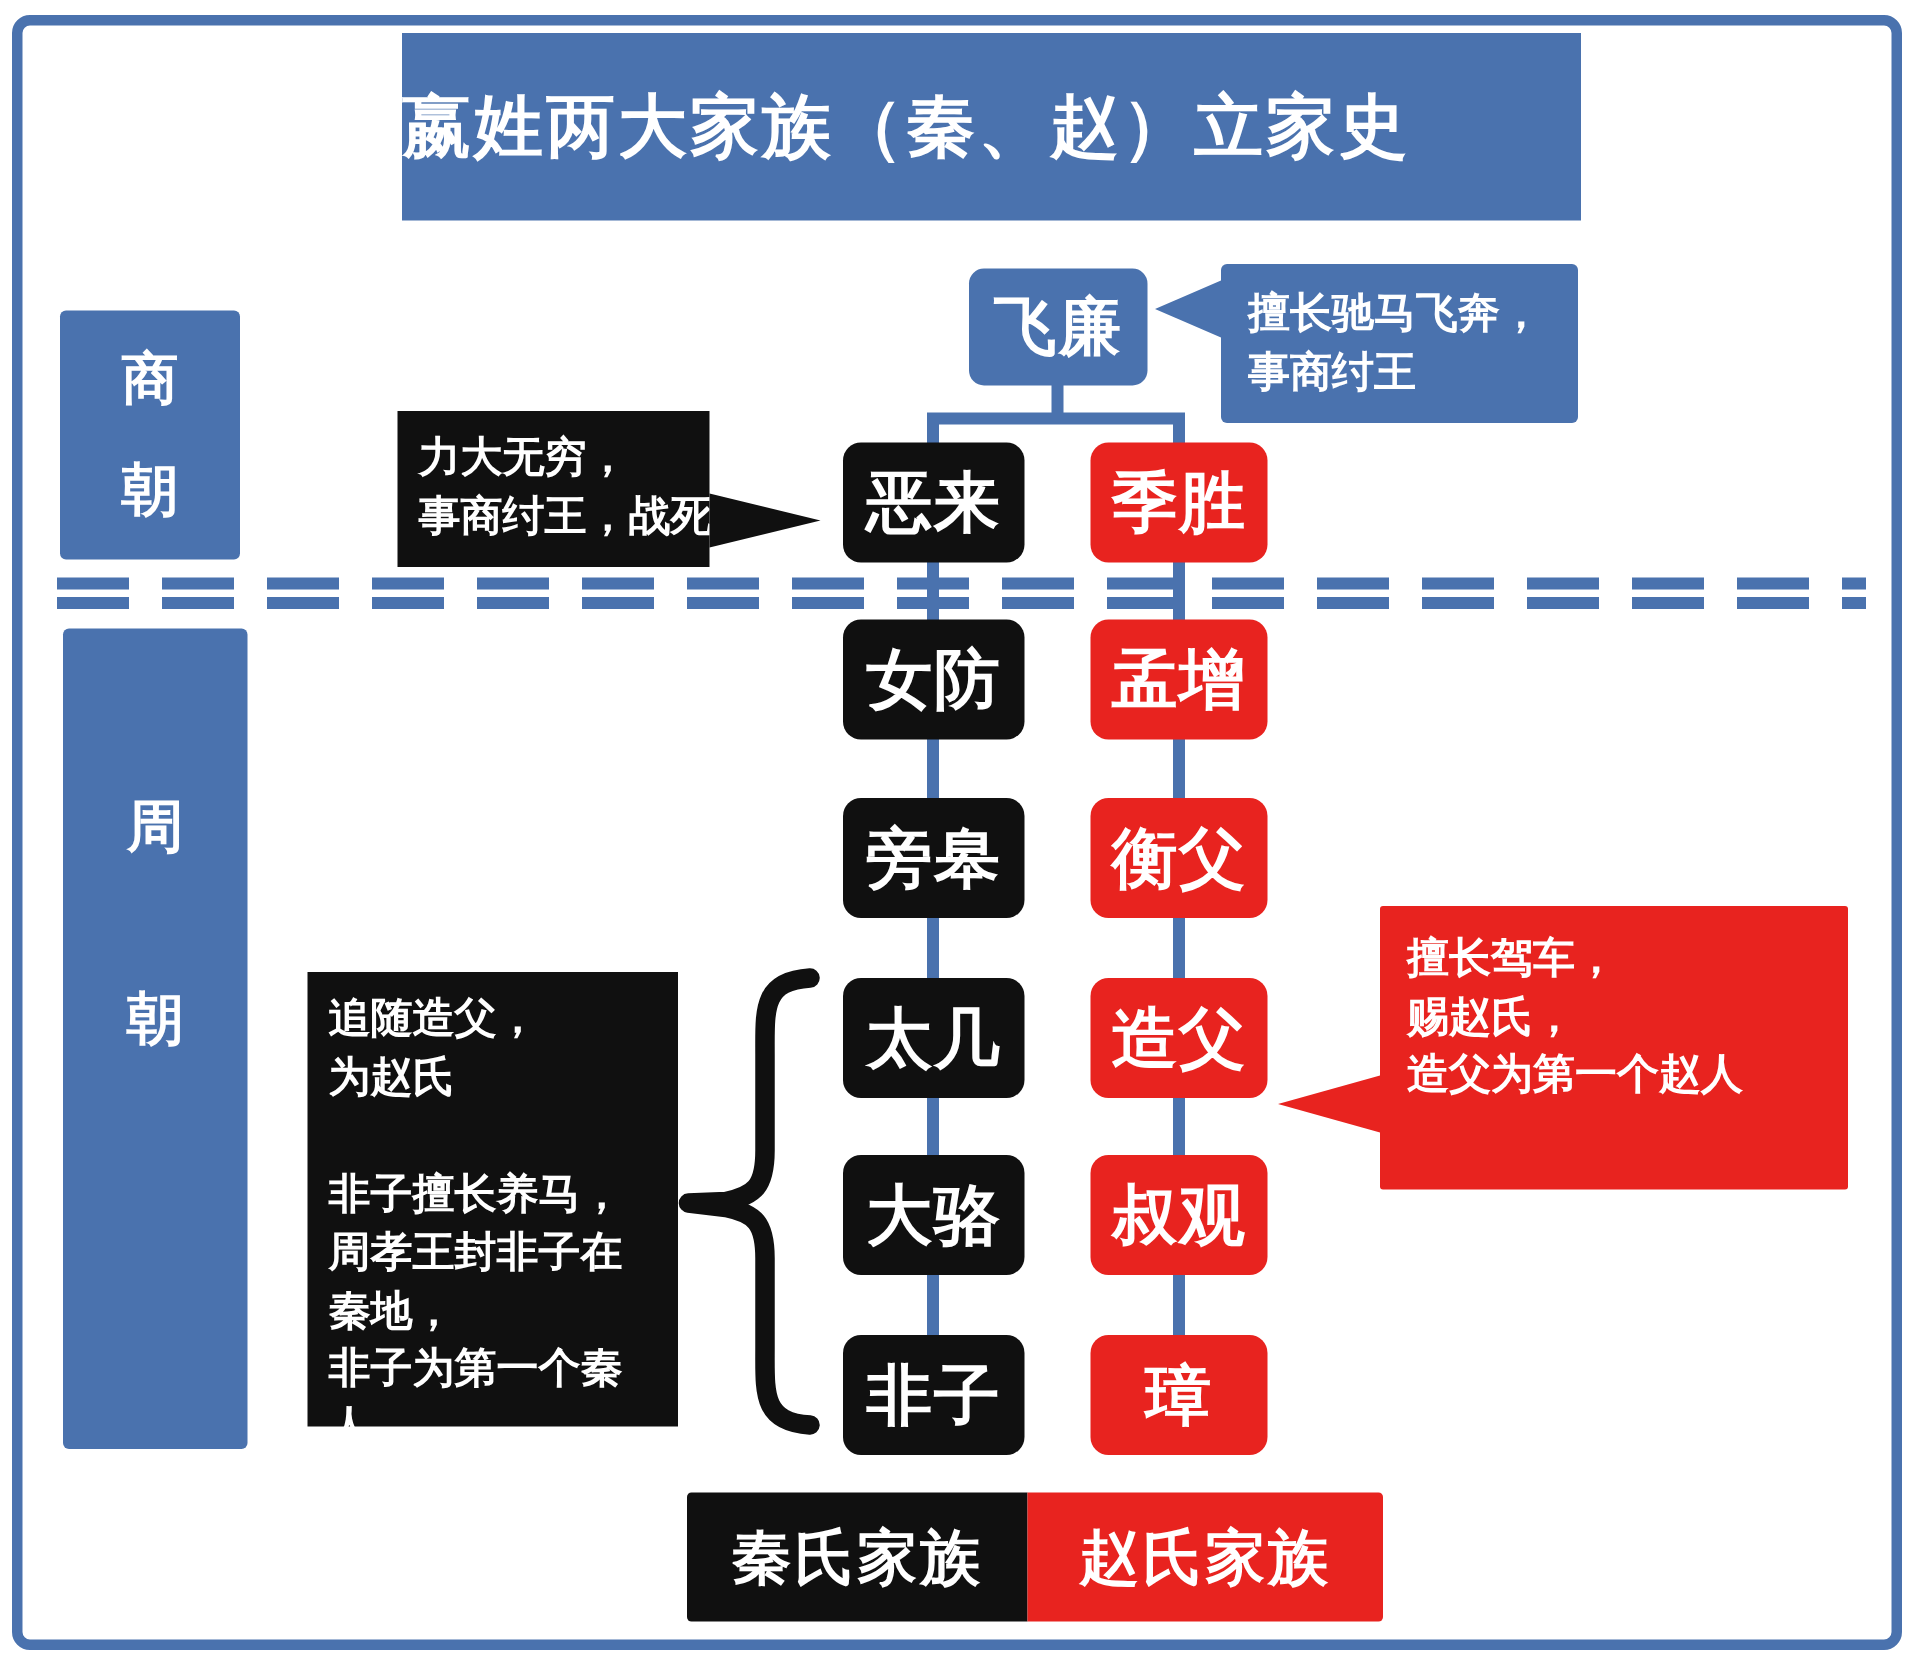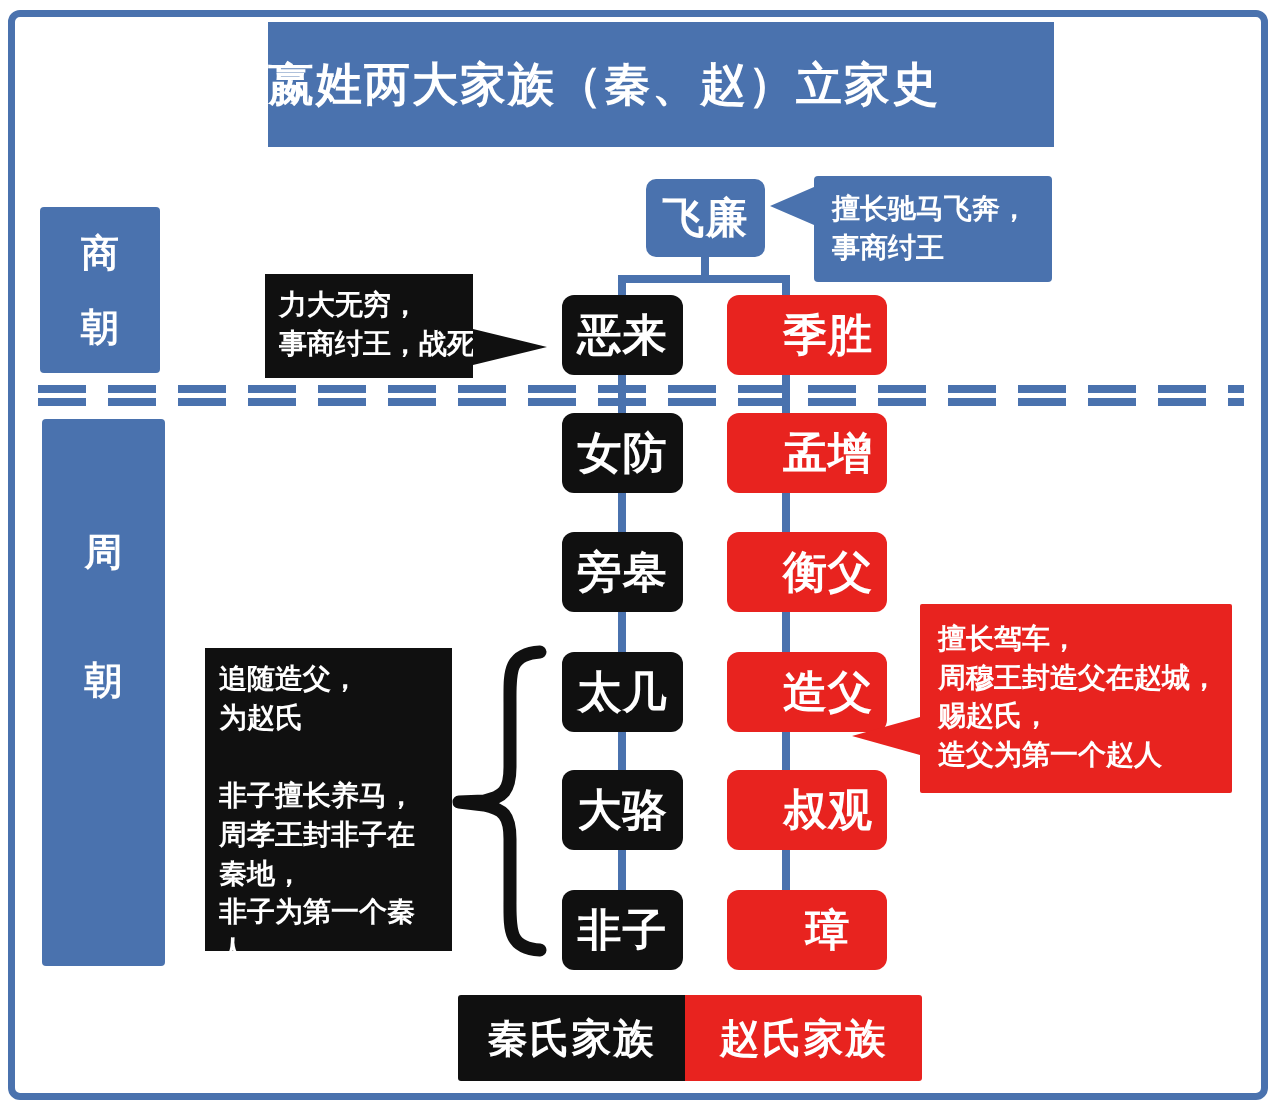--- a/index.html
+++ b/index.html
@@ -29,21 +29,21 @@
   .dyn.shang{left:40px;top:207px;width:120px;height:166px;justify-content:center;gap:28px;}
   .dyn.zhou{left:42px;top:419px;width:123px;height:547px;padding-top:110px;gap:82px;box-sizing:border-box;}
   .dyn span{line-height:46px;}
   .node{
     position:absolute;width:121px;height:80px;border-radius:12px;
     color:#fff;font-size:44px;display:flex;align-items:center;justify-content:center;
     letter-spacing:1px;z-index:3;
   }
   .node.blue{background:var(--blue);left:646px;top:179px;width:119px;height:78px;border-radius:10px;font-size:42px;}
   .node.black{background:var(--black);left:562px;}
-  .node.red{background:var(--red);left:727px;width:118px;padding-left:42px;}
+  .node.red{background:var(--red);left:727px;width:118px;}
   .conn{position:absolute;background:var(--blue);z-index:2;}
   .dash-line{
     position:absolute;left:38px;width:1206px;height:8px;z-index:1;
     background:repeating-linear-gradient(to right,var(--blue) 0 48px,transparent 48px 70px);
   }
   .callout{
     position:absolute;color:#fff;font-size:28px;line-height:1.38;
     box-sizing:border-box;z-index:4;
   }
   .callout .tri{position:absolute;width:0;height:0;}
@@ -159,21 +159,20 @@
 
   <div class="callout co-elai">
     <div class="tri"></div>
     <div>力大无穷，</div>
     <div>事商纣王，战死</div>
   </div>
 
   <div class="callout co-zaofu">
     <div class="tri"></div>
     <div>擅长驾车，</div>
-    <div>周穆王封造父在赵城，</div>
     <div>赐赵氏，</div>
     <div>造父为第一个赵人</div>
   </div>
 
   <div class="callout co-feizi">
     <div class="para1">
       <div>追随造父，</div>
       <div>为赵氏</div>
     </div>
     <div class="para2">

